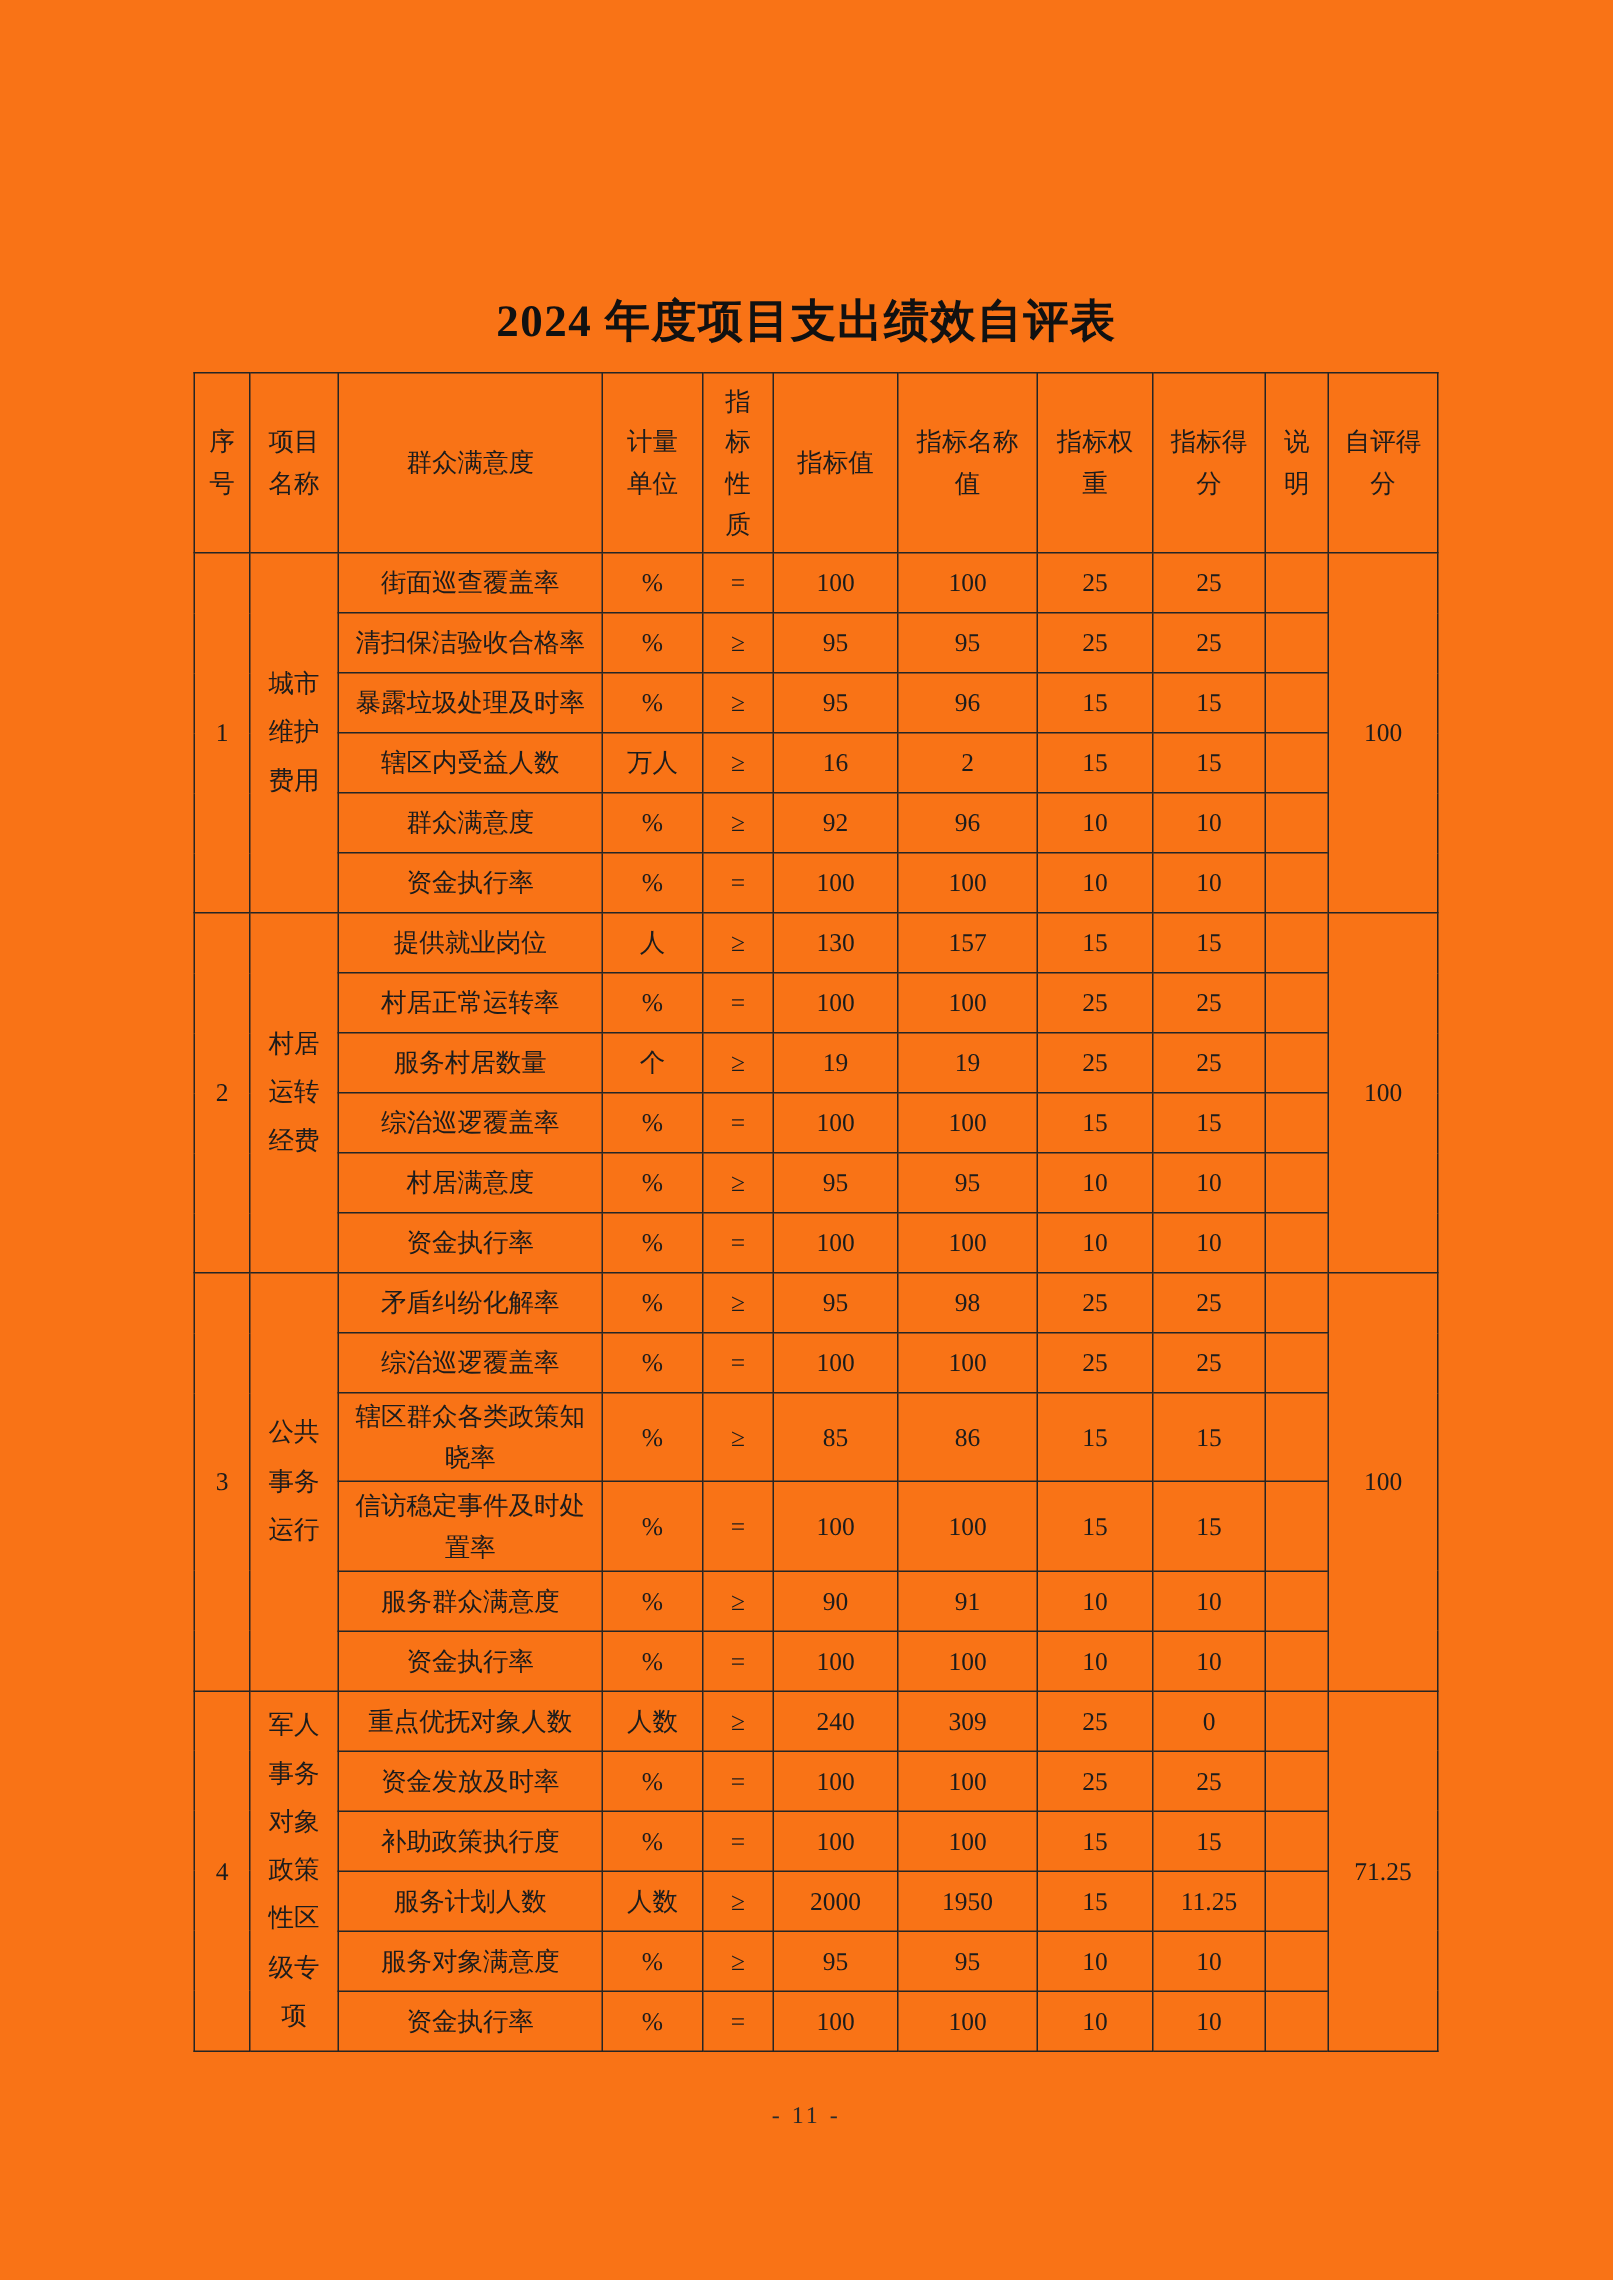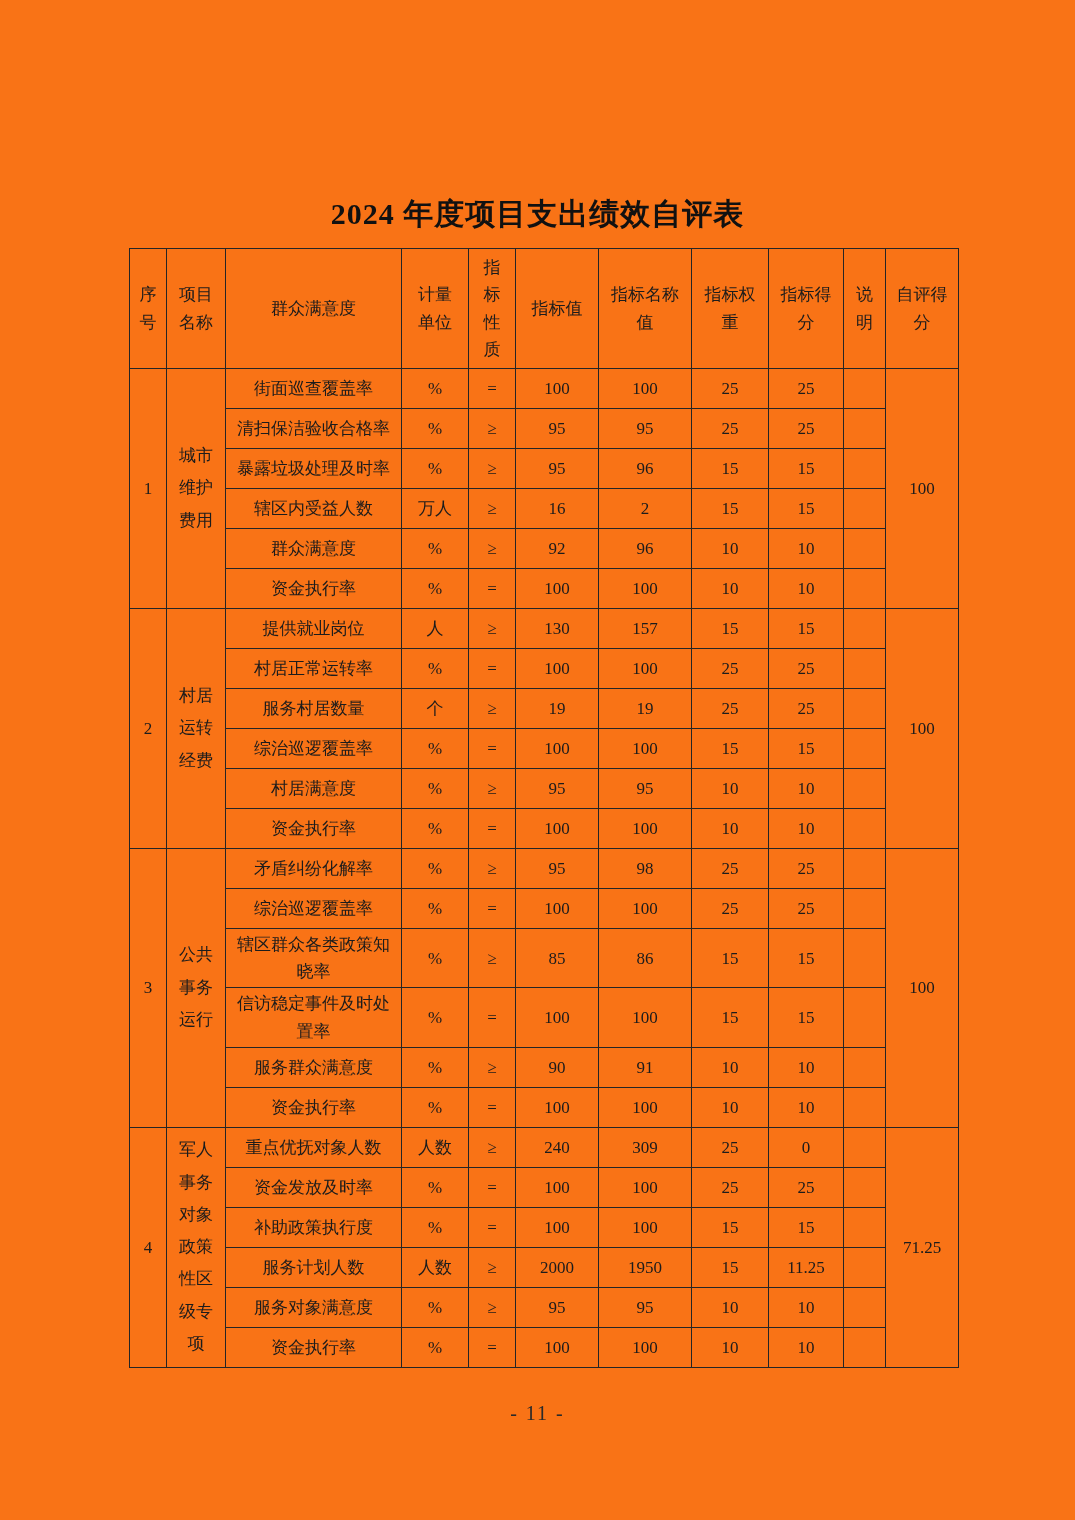--- a/index.html
+++ b/index.html
@@ -29,21 +29,21 @@
     overflow: hidden;
   }
   .eval-table thead tr { height: 120px; }
   .eval-table tbody tr { height: 40px; }
   .eval-table th { font-weight: 400; }
   .eval-table th.hdr-bold { font-weight: 400; }
   td.cell-project { line-height: 1.9; }
   td.cell-no, td.cell-self { line-height: 1.6; }
   .page-number {
     position: absolute; top: 1402px; left: 0; width: 100%;
-    text-align: center; font-size: 20px; color: #2a2a2a;
+    text-align: center; font-size: 16px; color: #2a2a2a;
     letter-spacing: 2px;
   }
 </style>
 </head>
 <body>
 
 <div class="page">
 
   <h1 class="title">2024 年度项目支出绩效自评表</h1>
 

